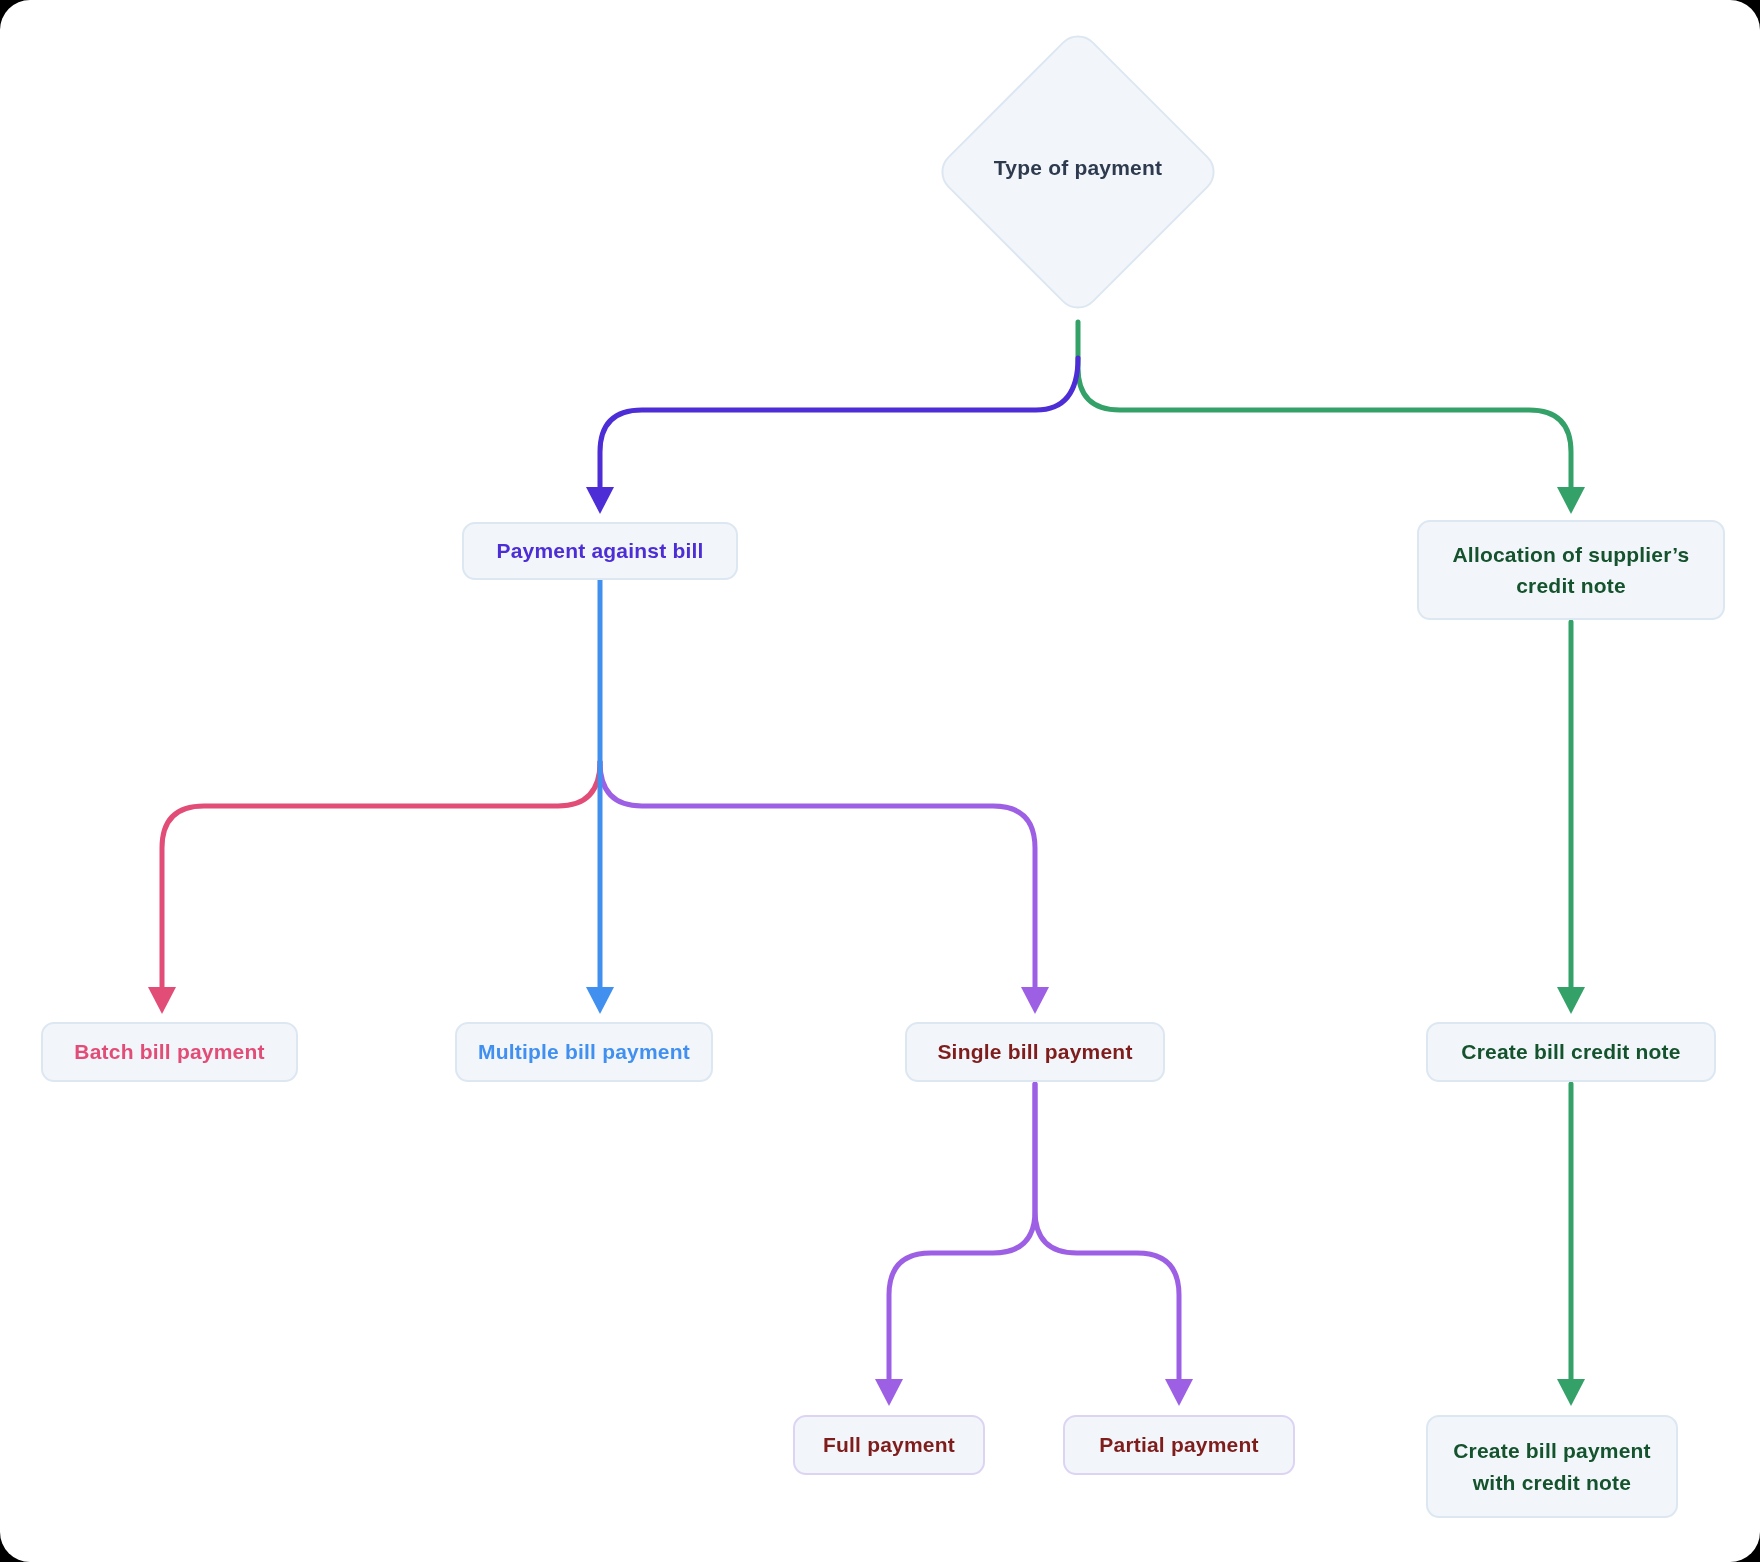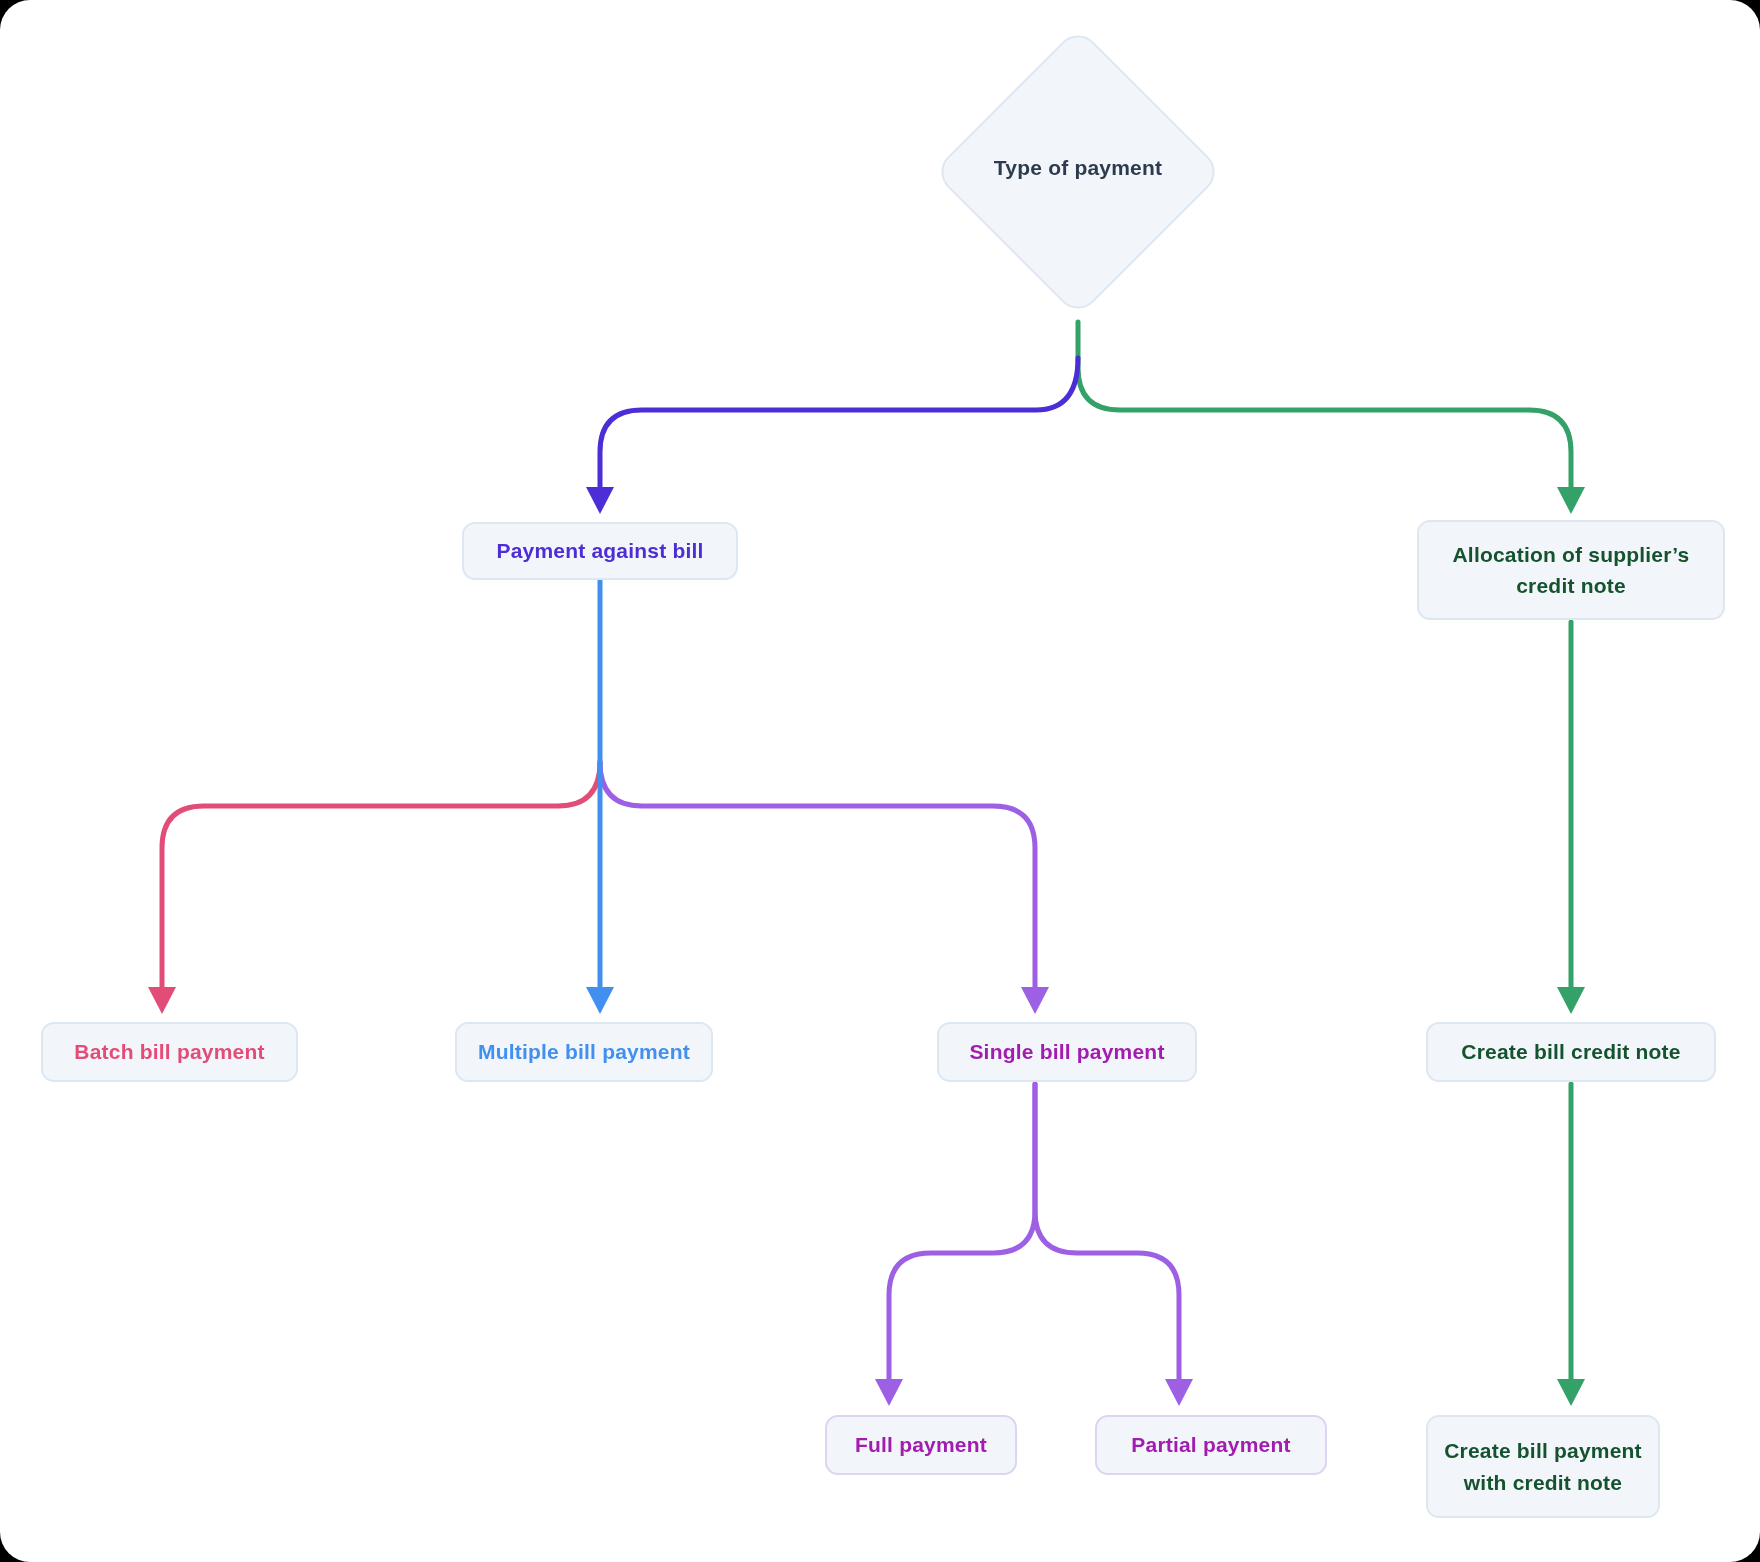--- a/index.html
+++ b/index.html
@@ -54,32 +54,32 @@
     text-align: center;
     font-weight: 700;
     font-size: 21px;
     color: #2e3b4e;
     letter-spacing: 0.2px;
   }
   .c-indigo { color: #4c2dd6; }
   .c-green  { color: #14532d; }
   .c-blue   { color: #4190f0; }
   .c-pink   { color: #e24d77; margin-left: 8px; }
-  .c-purple { color: #a21caf; margin-left: 32px; }
+  .c-purple { color: #7f1d1d; }
   .tint-purple { border-color: #ddd4f4; }
 
   #node-payment-against-bill { left: 462px; top: 522px; width: 276px; height: 58px; }
   #node-allocation           { left: 1417px; top: 520px; width: 308px; height: 100px; padding: 8px 14px; }
   #node-batch                { left: 33px;  top: 1022px; width: 257px; height: 60px; }
   #node-multiple             { left: 455px; top: 1022px; width: 258px; height: 60px; }
   #node-single               { left: 905px; top: 1022px; width: 260px; height: 60px; }
   #node-create-credit-note   { left: 1426px; top: 1022px; width: 290px; height: 60px; }
   #node-full                 { left: 793px; top: 1415px; width: 192px; height: 60px; }
   #node-partial              { left: 1063px; top: 1415px; width: 232px; height: 60px; }
-  #node-create-bill-payment  { left: 1426px; top: 1415px; width: 234px; height: 103px; padding: 8px 14px; }
+  #node-create-bill-payment  { left: 1426px; top: 1415px; width: 252px; height: 103px; padding: 8px 14px; }
 </style>
 </head>
 <body>
 
 <div class="canvas">
 
   <svg class="connectors" viewBox="0 0 1760 1562">
 
     <path d="M 1078 322 L 1078 368 Q 1078 410 1120 410 L 1529 410 Q 1571 410 1571 452 L 1571 488" fill="none" stroke-width="5" stroke-linecap="round" stroke="#34a169"></path>
     <path d="M 1557 487 L 1585 487 L 1571 514 Z" stroke="none" fill="#34a169"></path>

